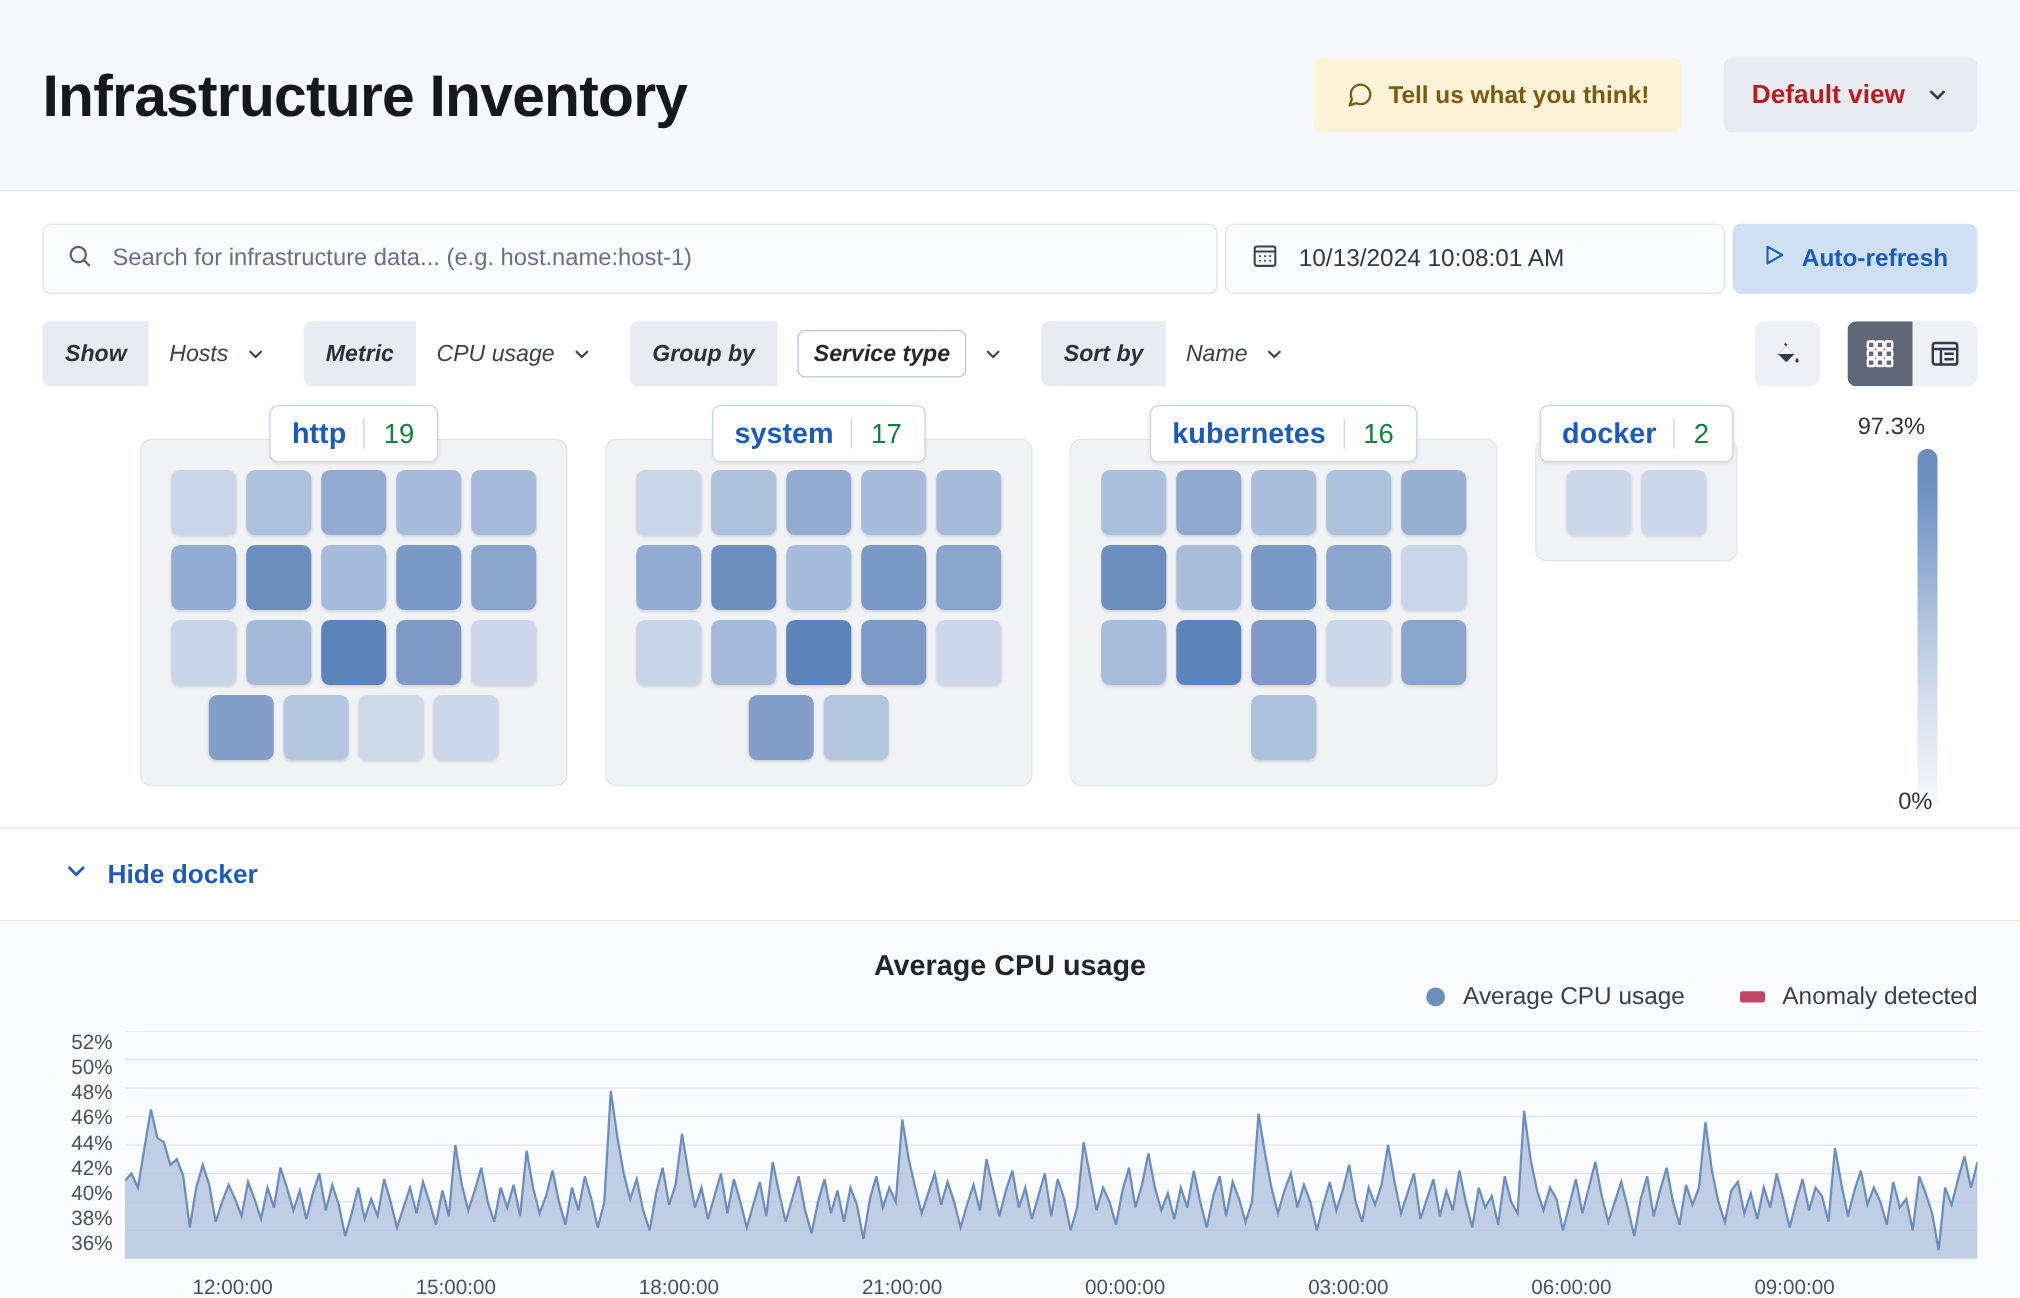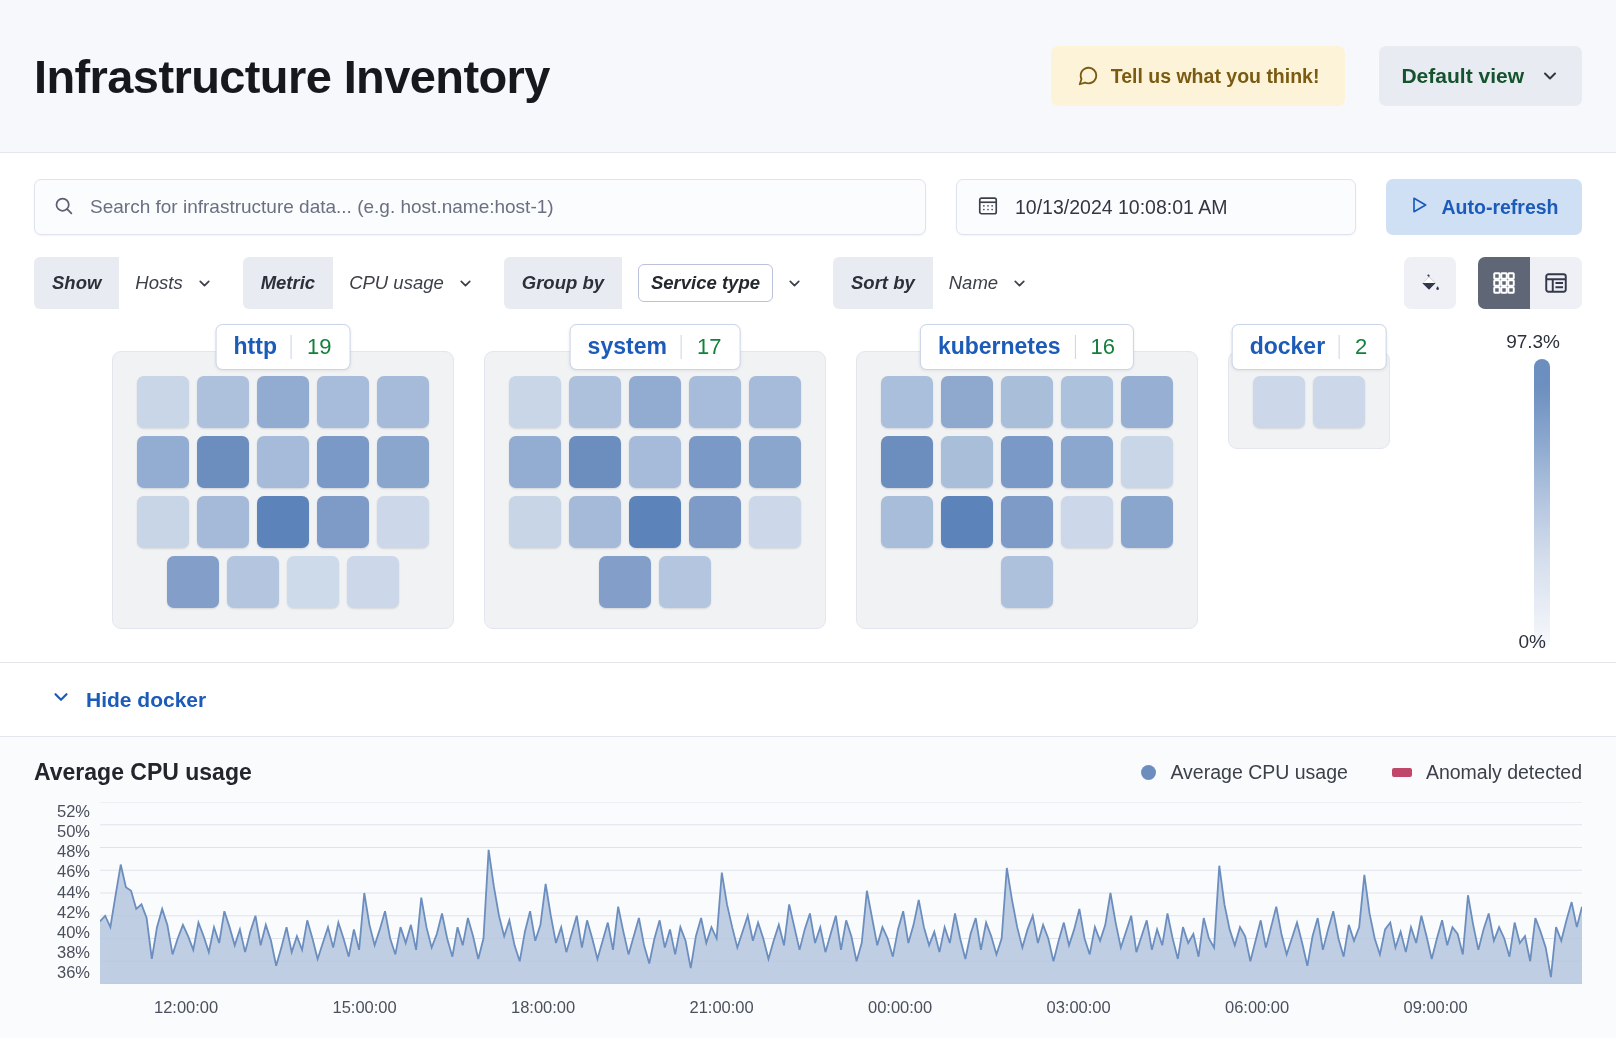--- a/index.html
+++ b/index.html
@@ -40,27 +40,27 @@
     font-size: 19.5px; font-weight: 700;
     cursor: pointer;
   }
   .feedback-btn svg { display:block; }
   .view-btn {
     margin-left: 34px;
     background: #e9ebf2;
     border: none; border-radius: 7px;
     height: 60px; padding: 0 22px;
     display: flex; align-items: center; gap: 16px;
-    font-size: 21px; font-weight: 700; color: #14532d;
+    font-size: 21px; font-weight: 700; color: #b91c1c;
     cursor: pointer;
   }
 
   
   .controls { padding: 26px 34px 0 34px; }
-  .row1 { display: flex; align-items: center; gap: 30px; }
+  .row1 { display: flex; align-items: center; gap: 6px; }
   .search-box {
     flex: 1;
     height: 56px;
     border: 1px solid #dfe3ee;
     border-radius: 7px;
     background: #fbfcfe;
     display: flex; align-items: center;
     padding: 0 18px; gap: 14px;
     box-shadow: 0 1px 2px rgba(15,23,42,0.05);
   }
@@ -165,21 +165,21 @@
   }
 
   
   .legend {
     position: absolute; right: 56px; top: 8px;
     width: 70px; height: 320px;
   }
   .legend-top, .legend-bottom {
     position: absolute; right: 0; font-size: 19px; color: #2c303a; white-space: nowrap;
   }
-  .legend-top { top: 0; right: 0; }
+  .legend-top { top: 0; right: 20px; }
   .legend-bottom { bottom: -2px; right: 14px; }
   .legend-bar {
     position: absolute; top: 28px; left: 44px;
     width: 16px; height: 290px; border-radius: 9px;
     background: linear-gradient(to bottom, #6b8ebf 0%, #6d90c0 10%, #8ba7cf 28%, #aec1dd 46%, #c6d3e7 60%, #d8e1ee 72%, #e6ebf4 84%, #f1f4f9 94%, #fafbfd 100%);
   }
 
   
   .history-bar {
     height: 74px; display: flex; align-items: center;
@@ -187,21 +187,21 @@
     background: #fff;
   }
   .hide-history {
     display: flex; align-items: center; gap: 14px;
     color: #1c5bb8; font-size: 21px; font-weight: 700; cursor: pointer;
     background: none; border: none; font-family: inherit;
   }
 
   
   .chart-panel { background: #fafbfd; height: 330px; padding: 22px 34px 0 34px; position: relative; }
-  .chart-head { display: flex; align-items: center; }
+  .chart-head { display: flex; align-items: center; flex-direction: column; }
   .chart-title { font-size: 23px; font-weight: 700; color: #22252c; }
   .chart-legend { margin-left: auto; display: flex; align-items: center; gap: 44px; }
   .lg-item { display: flex; align-items: center; gap: 14px; font-size: 19.5px; color: #3b4049; }
   .lg-dot { width: 15px; height: 15px; border-radius: 50%; background: #6b8ebf; }
   .lg-sq { width: 20px; height: 9px; border-radius: 2px; background: #c0466a; }
   .plot-wrap { position: relative; margin-top: 16px; height: 220px; }
   .y-axis {
     position: absolute; left: 0; top: 0; width: 56px; height: 180px;
     display: flex; flex-direction: column; justify-content: space-between;
     align-items: flex-end;

